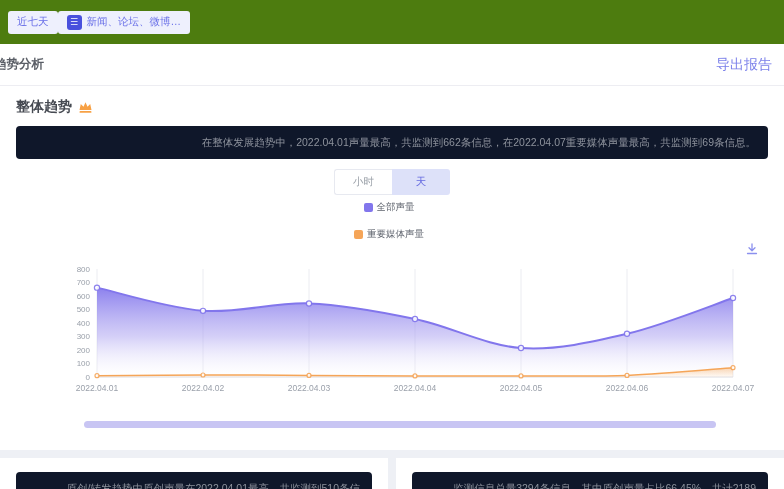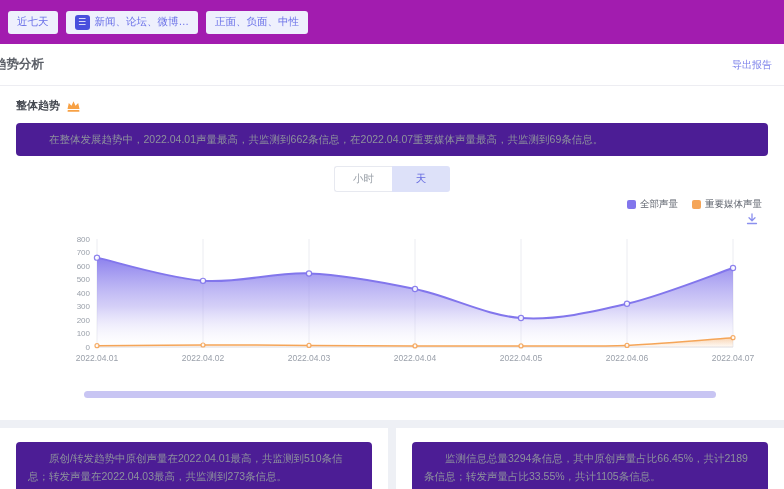--- a/index.html
+++ b/index.html
@@ -4,56 +4,56 @@
 <style>
   * { box-sizing: border-box; margin: 0; padding: 0; }
   html,body { width:784px; height:489px; overflow:hidden; }
   body {
     font-family: "Liberation Sans", "DejaVu Sans", sans-serif;
     background:#eef0f5;
     color:#464a52;
     font-size:11px;
   }
   
-  .topbar { background:#a21caf; height:44px; display:flex; align-items:center; gap:8px; padding:0 8px; }
+  .topbar { background:#4d7c0f; height:44px; display:flex; align-items:center; gap:0; padding:0 8px; }
   .chip {
     display:inline-flex; align-items:center; gap:5px;
     background:#eef0fd; color:#6a70e8; border-radius:3px;
     height:23px; padding:0 9px; font-size:10.5px; cursor:pointer; white-space:nowrap;
   }
   .chip-icon {
     width:15px; height:15px; background:#4950dd; color:#fff; border-radius:3px;
     display:inline-flex; align-items:center; justify-content:center; font-size:9px; line-height:1;
   }
   
   .panel { background:#fff; }
   .panel-header {
     height:42px; display:flex; align-items:center; justify-content:space-between;
     padding:0 12px 0 0; border-bottom:1px solid #ededf2;
   }
   .panel-title { font-size:12.5px; color:#5a5e66; font-weight:bold; margin-left:-6px; }
-  .export-link { color:#7b80ea; font-size:10px; cursor:pointer; text-decoration:none; }
+  .export-link { color:#7b80ea; font-size:14px; cursor:pointer; text-decoration:none; }
   
   .card-body { padding:12px 16px 10px 16px; }
   .card-title-row { display:flex; align-items:center; gap:6px; margin-bottom:10px; }
-  .card-title { font-size:11px; font-weight:bold; color:#464a52;text-align:center; }
+  .card-title { font-size:14px; font-weight:bold; color:#464a52;text-align:center; }
   .infobox {
-    background:#4c1d95; border-radius:4px; padding:8px 12px;
-    color:#8d929c; font-size:10.5px; line-height:1.65;
+    background:#0f172a; border-radius:4px; padding:8px 12px;
+    color:#8d929c; font-size:10.5px; line-height:1.65;text-align:right;
   }
   .infobox p { text-indent:2em; }
   .tabs-row { display:flex; justify-content:center; margin-top:10px; }
   .tab {
     width:58px; height:26px; display:flex; align-items:center; justify-content:center;
     font-size:10.5px; cursor:pointer; background:#fff; border:1px solid #e7e9f0; color:#9aa0a8;
   }
   .tab:first-child { border-radius:3px 0 0 3px; border-right:none;text-align:center; }
   .tab:last-child  { border-radius:0 3px 3px 0; }
   .tab.active { background:#dde1f9; border:none; color:#666be0; }
-  .legend-row { display:flex; justify-content:flex-end; align-items:center; gap:14px; margin-top:6px; padding-right:6px; }
+  .legend-row { display:flex; justify-content:flex-end; align-items:center; gap:14px; margin-top:6px; padding-right:6px;flex-direction:column; }
   .legend-item { display:flex; align-items:center; gap:4px; cursor:pointer; }
   .legend-swatch { width:9px; height:9px; border-radius:2px; display:inline-block; }
   .legend-label { font-size:9.5px; color:#5f646e; }
   .dl-row { display:flex; justify-content:flex-end; padding-right:10px; margin-top:2px; }
   .dl-icon { cursor:pointer; display:inline-flex; }
   .chart-wrap { margin-top:2px; }
   .datazoom {
     height:7px; background:#c8c5f3; border-radius:4px;
     width:632px; margin:12px 0 12px 68px; cursor:ew-resize;
   }
@@ -64,23 +64,20 @@
 </head>
 <body>
 
 <div class="topbar">
   <span class="chip">
     <span>近七天</span>
   </span>
   <span class="chip">
     <span class="chip-icon">☰</span>
     <span>新闻、论坛、微博…</span>
-  </span>
-  <span class="chip">
-    <span>正面、负面、中性</span>
   </span>
 </div>
 
 <div class="panel">
   <div class="panel-header">
     <span class="panel-title">趋势分析</span>
     <a class="export-link">导出报告</a>
   </div>
 
   <div class="card-body">

